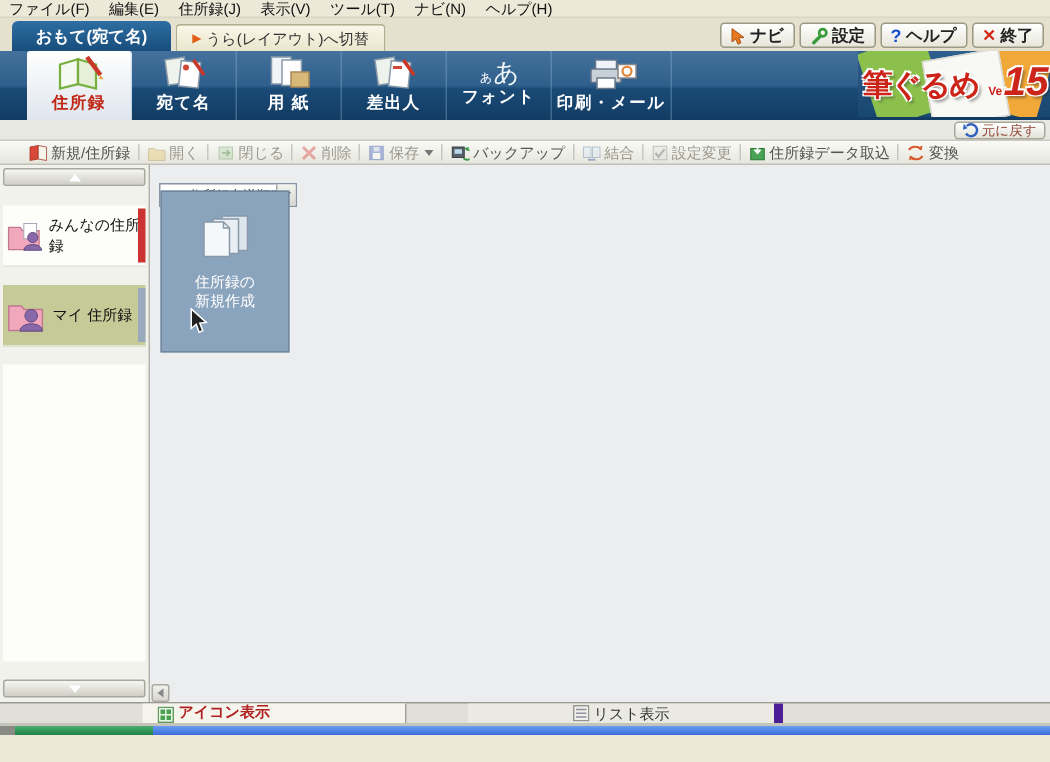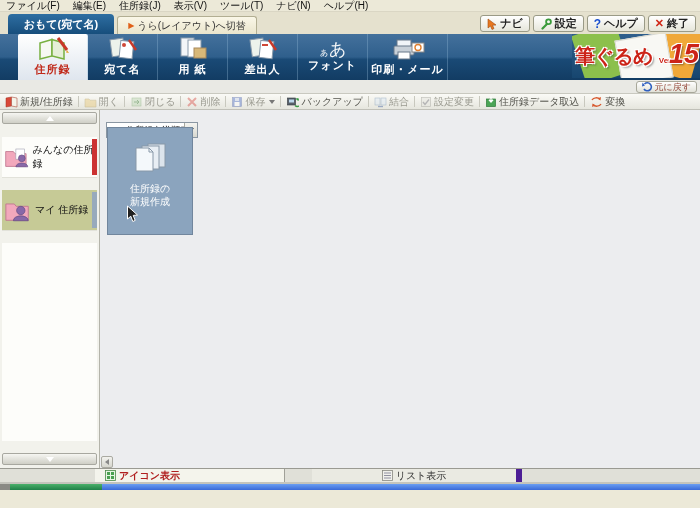--- a/index.html
+++ b/index.html
@@ -71,21 +71,21 @@
   .logo-num { position:absolute; right:1px; top:5px; font-size:27px; font-weight:bold; font-style:italic; color:#cc2418;
     text-shadow:-1px -1px 0 #fff,1px -1px 0 #fff,-1px 1px 0 #fff,1px 1px 0 #fff,2px 2px 2px rgba(40,40,40,.45); }
 
   
   .undorow { position:relative; height:14px; background:#e9e9e4; border-bottom:1px solid #c9c9c0; }
   .undo-btn { position:absolute; right:3px; top:1px; height:12px; padding:0 5px; display:flex; align-items:center; gap:2px;
     background:linear-gradient(180deg,#fff,#e2e2d8); border:1px solid #a8a89a; border-radius:3px;
     font-size:9px; color:#94483a; }
 
   
-  .toolbar2 { height:16px; display:flex; align-items:center; padding-left:1px;
+  .toolbar2 { height:16px; display:flex; align-items:center; padding-left:15px;
     background:linear-gradient(180deg,#fafaf6,#e6e6de); border-bottom:1px solid #c0c0b8; }
   .tb { display:flex; align-items:center; gap:2px; padding:0 4px; height:14px; font-size:10px; color:#55554e; white-space:nowrap; }
   .tb.dim { color:#9a9a90; }
   .tb.dim svg { opacity:.45; }
   .tsep { width:1px; height:11px; background:#c8c8be; margin:0 1px; }
   .caret { width:0; height:0; border-left:3px solid transparent; border-right:3px solid transparent;
     border-top:4px solid #777; margin-left:2px; }
 
   
   .main { display:flex; height:358px; }
@@ -118,22 +118,22 @@
   .tile-cursor { position:absolute; left:18px; bottom:10px; }
 
   .hscroll-left { position:absolute; left:1px; top:346px; width:12px; height:12px;
     background:linear-gradient(180deg,#f2f2ee,#d6d6ce); border:1px solid #aaaaa2; border-radius:2px;
     display:flex; align-items:center; justify-content:center; }
   .tri-left { width:0; height:0; border-top:3px solid transparent; border-bottom:3px solid transparent; border-right:4px solid #888; }
 
   
   .bottomtabs { position:relative; height:14px; background:#e0e0d8; border-top:1px solid #9a9a92; }
   .btab { position:absolute; top:0; height:13px; display:flex; align-items:center; gap:3px; font-size:10px; }
-  .btab1 { left:95px; width:190px; background:#f4f4ec; border-right:1px solid #a0a098; padding-left:10px;
-    font-weight:bold; color:#b02020; }
+  .btab1 { left:95px; width:176px; background:#f4f4ec; border-right:1px solid #a0a098; padding-left:10px;
+    font-weight:bold; color:#b02020;align-items:flex-end; }
   .btab2 { left:312px; width:210px; background:#eaeae2; border-right:6px solid #4c1d95; justify-content:center; color:#333; }
 
   
   .bottomstrip { height:8px; display:flex; border-top:2px solid #c4c4bc; }
   .strip-gray { width:10px; background:#8a8a84; }
   .strip-green { width:92px; background:linear-gradient(180deg,#4ab06a,#208048); }
   .strip-blue { flex:1; background:linear-gradient(180deg,#6a9ef2,#3a6ad8); }
 </style>
 </head>
 <body>

